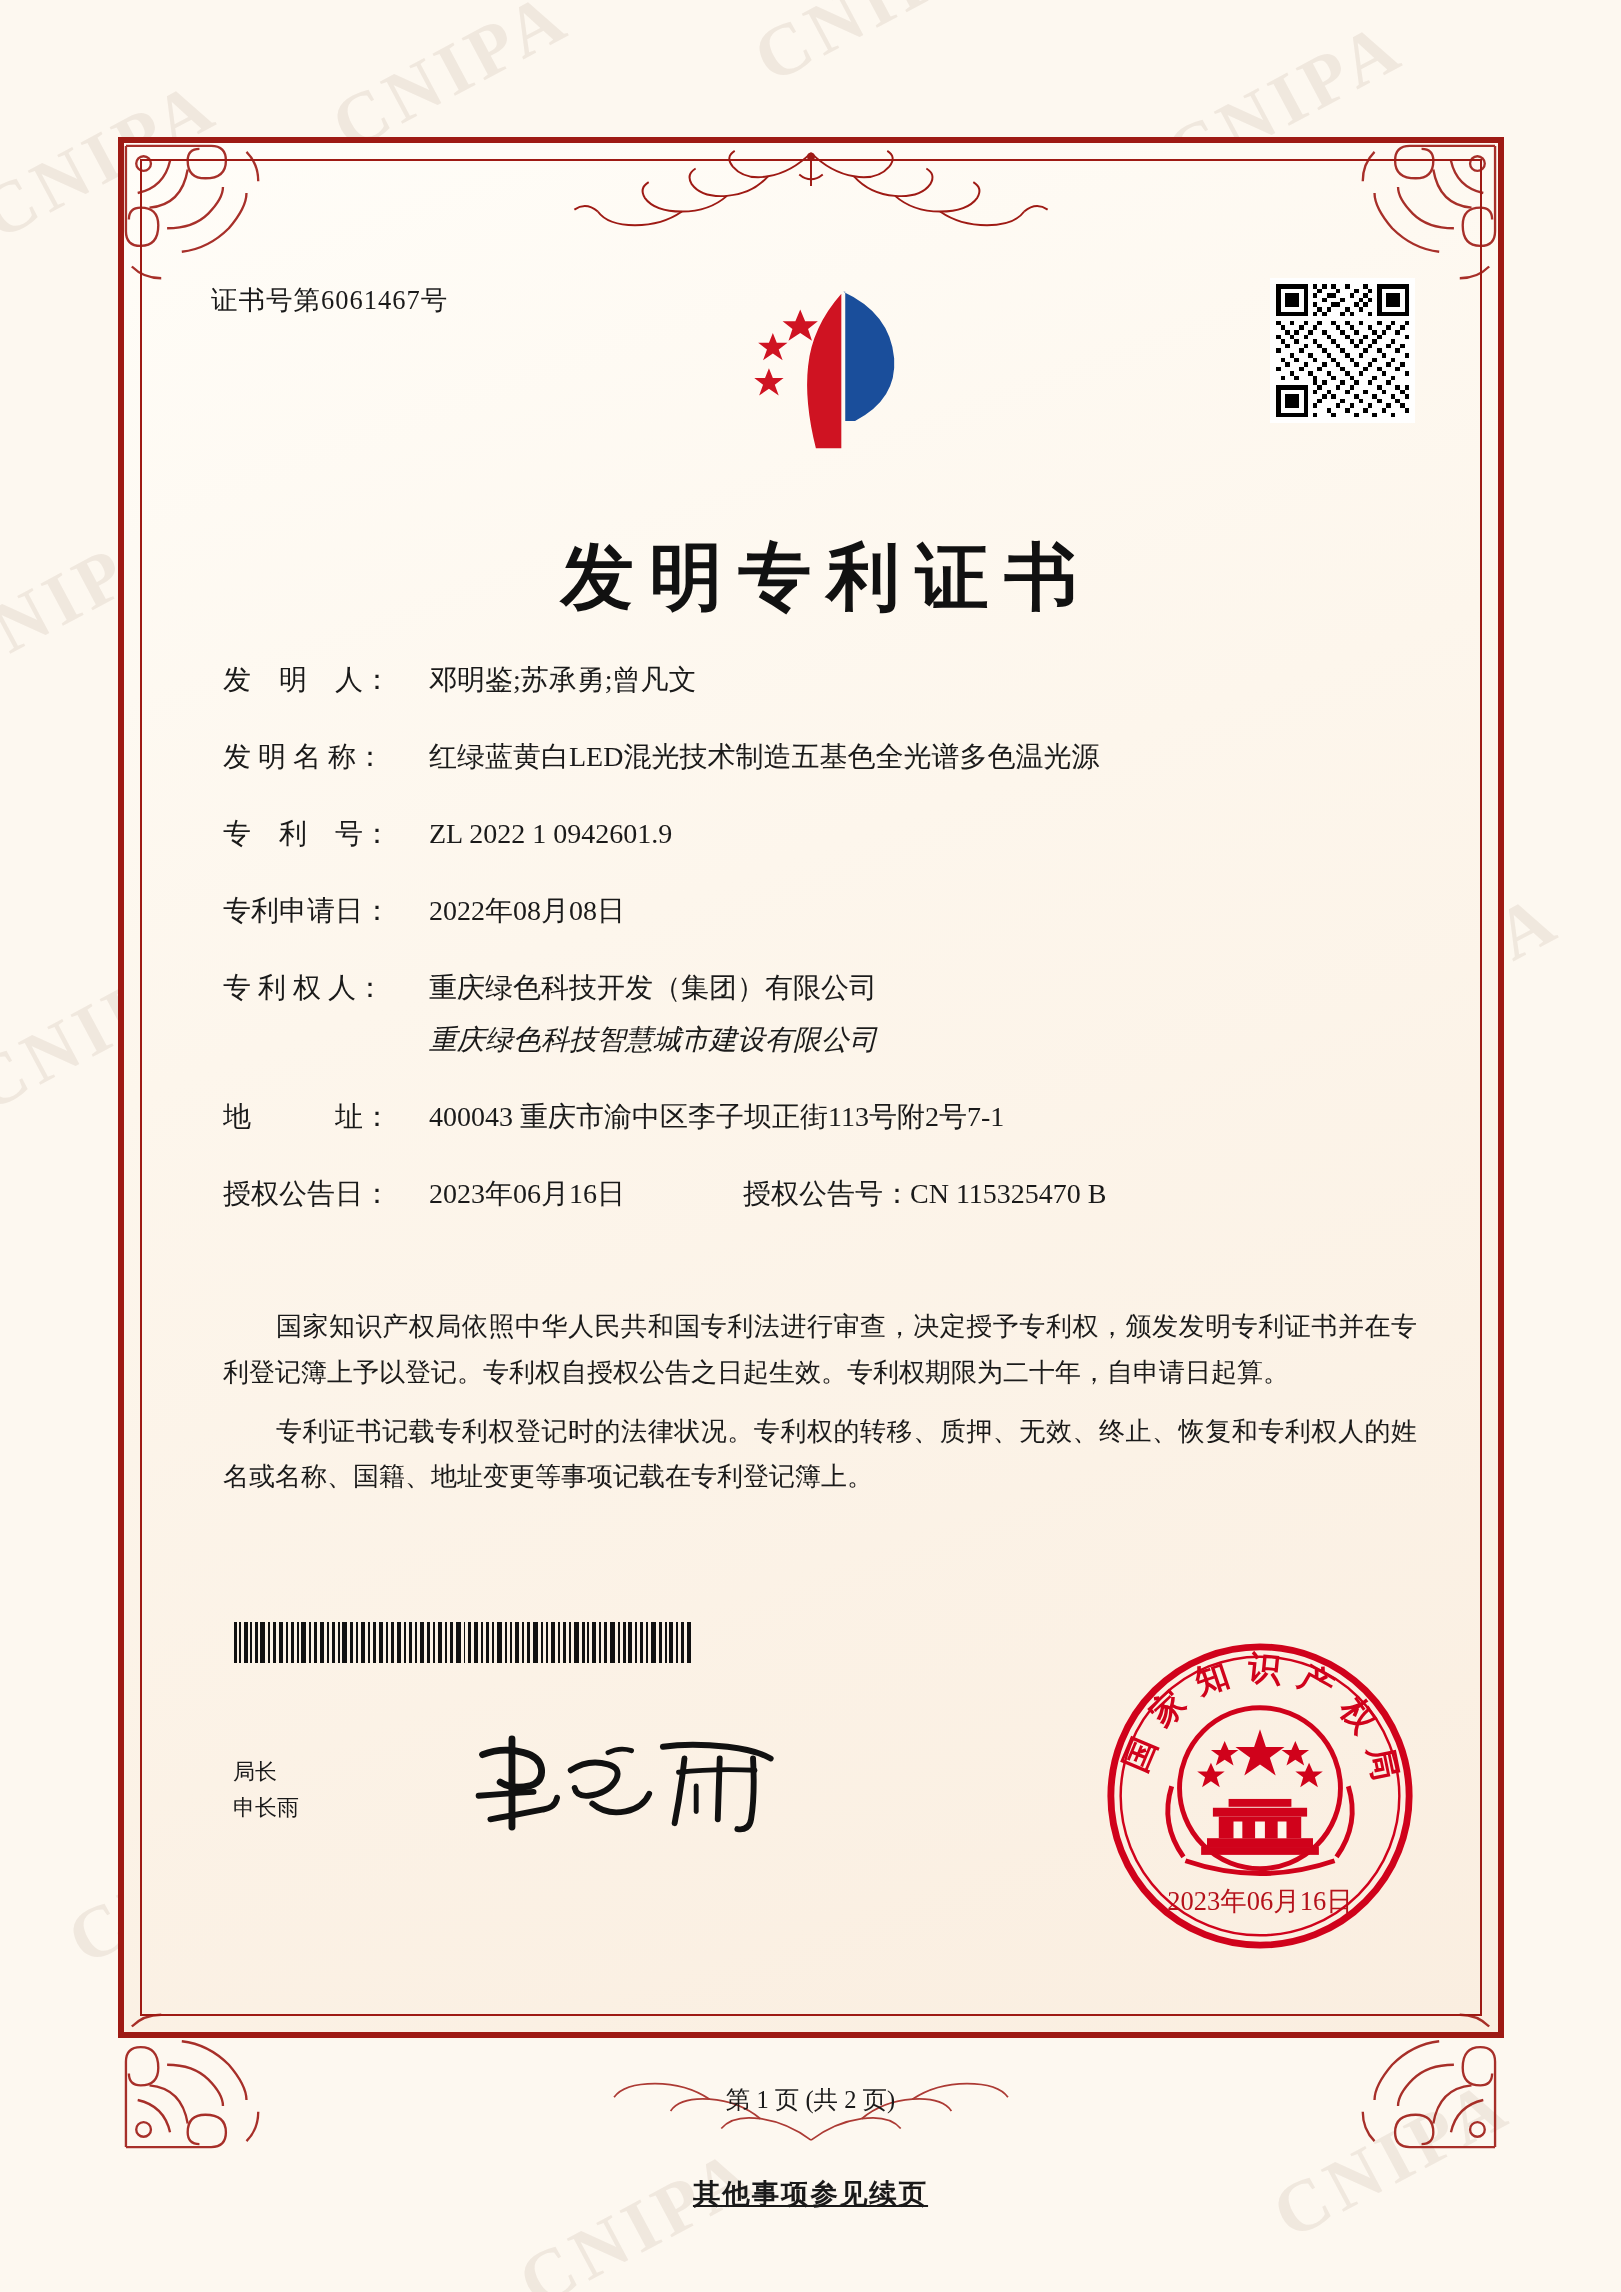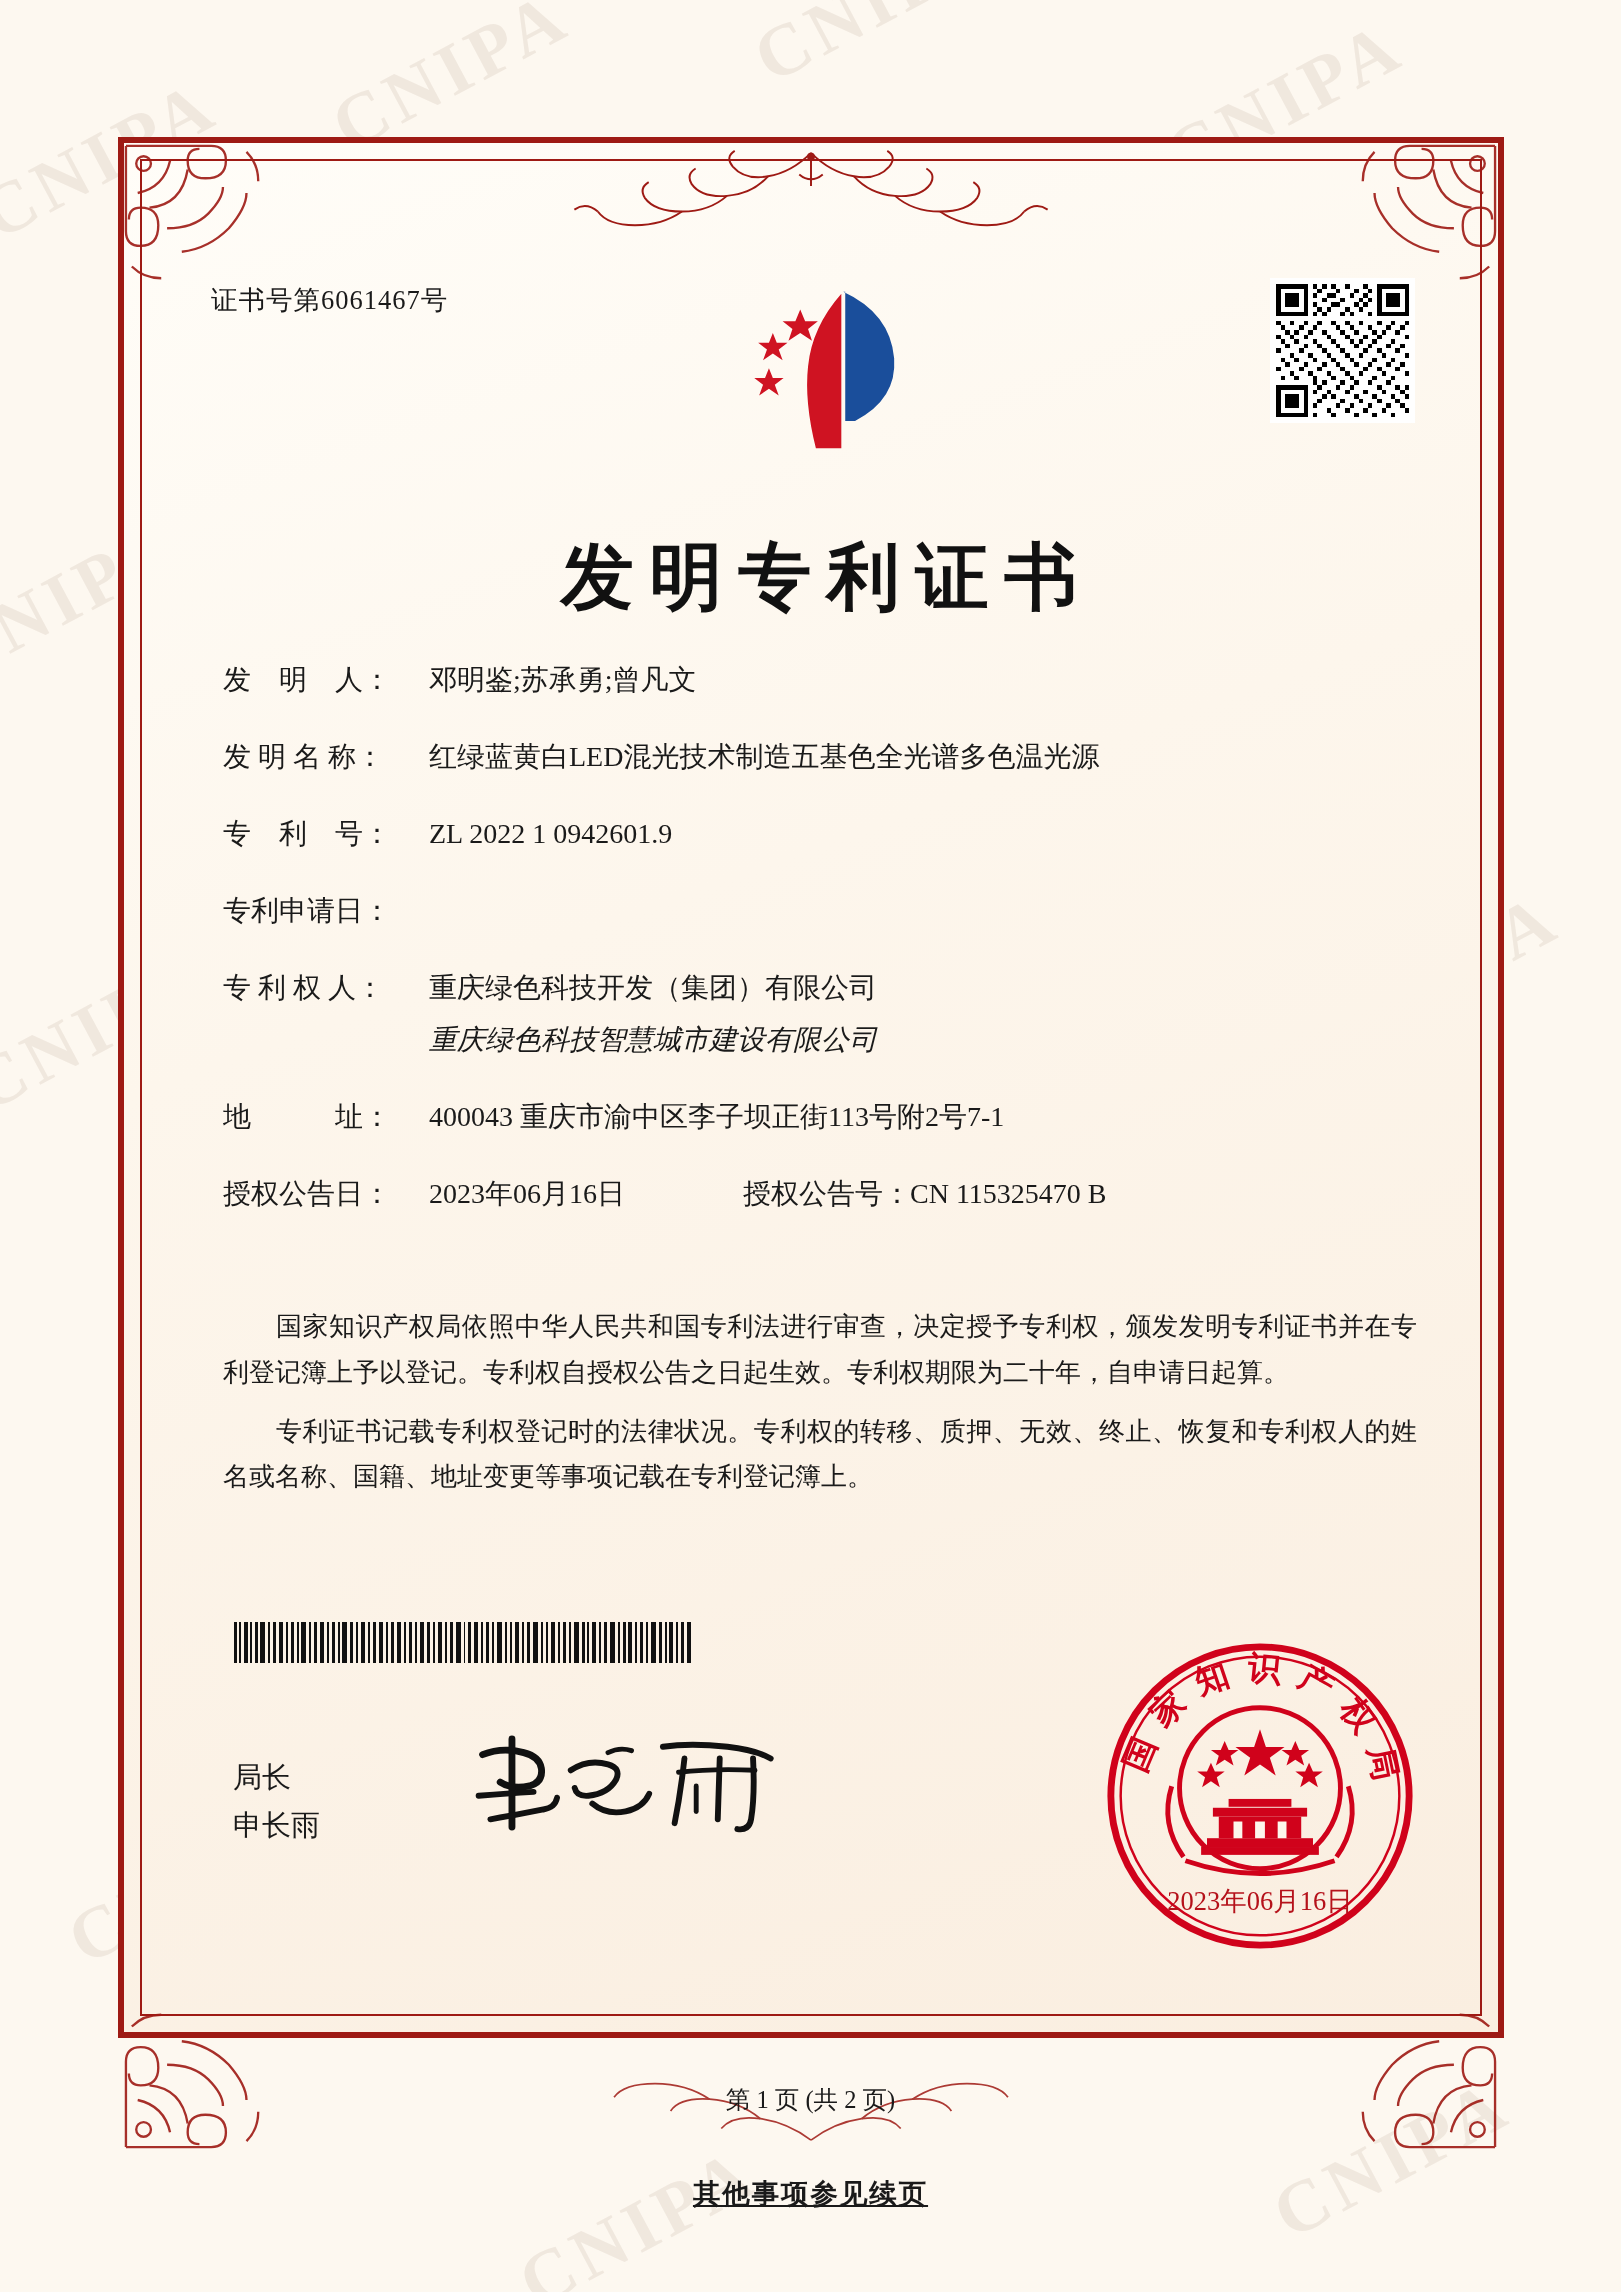--- a/index.html
+++ b/index.html
@@ -195,21 +195,21 @@
     top: 1622px;
     width: 461px;
     height: 41px;
   }
   .barcode svg { width: 100%; height: 100%; display: block; }
 
   .director {
     position: absolute;
     left: 233px;
     top: 1754px;
-    font-size: 29px;
+    font-size: 22px;
     line-height: 1.65;
   }
 
   .signature {
     position: absolute;
     left: 461px;
     top: 1725px;
     width: 343px;
     height: 118px;
     color: #111;
@@ -584,20 +584,21 @@
         <div class="value">红绿蓝黄白LED混光技术制造五基色全光谱多色温光源</div>
       </div>
 
       <div class="row">
         <div class="label">专　利　号：</div>
         <div class="value">ZL 2022 1 0942601.9</div>
       </div>
 
       <div class="row">
         <div class="label">专利申请日：</div>
+        <div class="value">2022年08月08日</div>
       </div>
 
       <div class="row">
         <div class="label">专 利 权 人：</div>
         <div class="value">
           <span>重庆绿色科技开发（集团）有限公司</span>
           <span class="line2">重庆绿色科技智慧城市建设有限公司</span>
         </div>
       </div>
 

